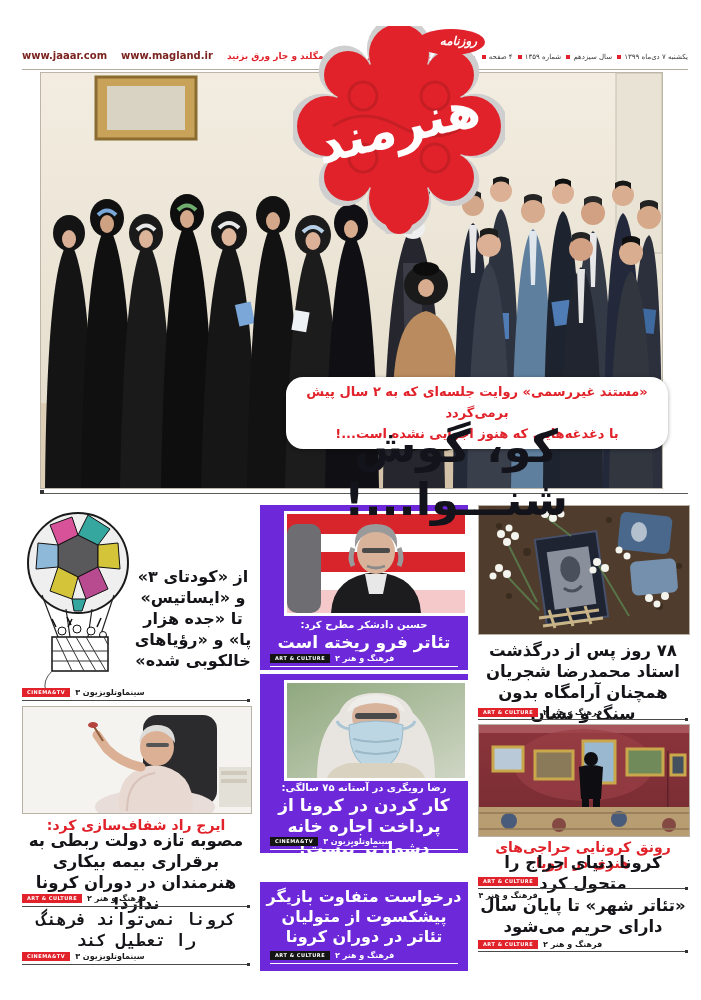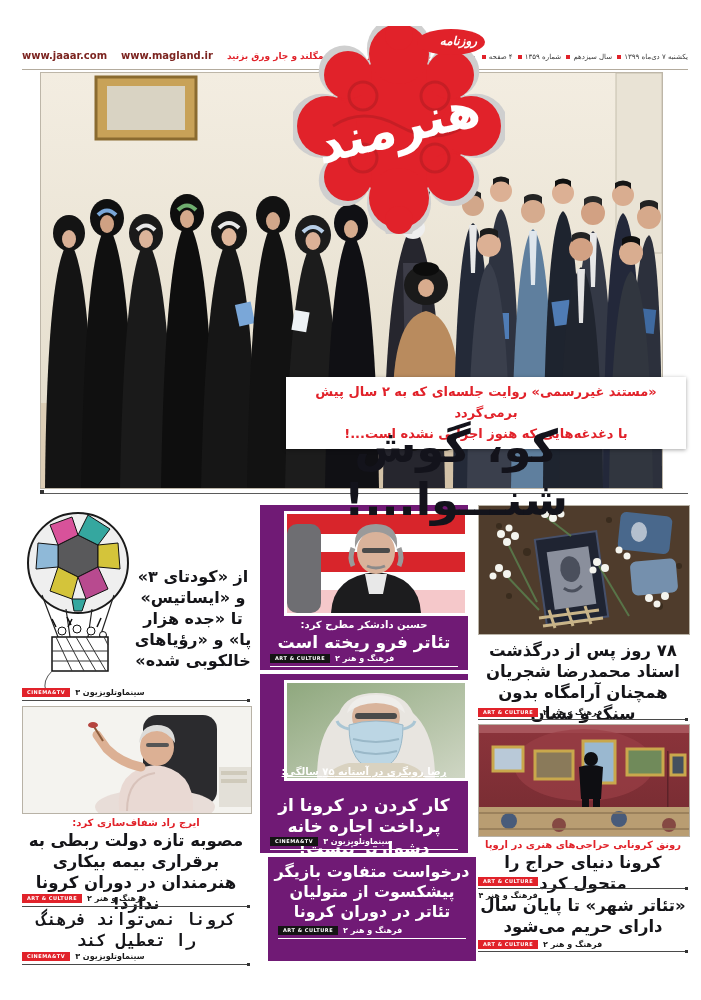--- a/index.html
+++ b/index.html
@@ -21,42 +21,42 @@
   
   .logo{left:293px;top:26px;width:212px;height:208px;z-index:6;}
   .logo svg{position:absolute;left:0;top:0;}
   .logo-sub{position:absolute;right:28px;top:8px;color:#fff;font-size:12px;font-weight:bold;font-style:italic;z-index:2;}
   .logo-title{position:absolute;left:0;right:0;top:72px;text-align:center;color:#fff;font-size:50px;font-weight:900;
               transform:rotate(-14deg) skewX(-6deg);z-index:2;}
 
   
   .lead-photo{left:40px;top:72px;width:621px;height:415px;border:1px solid #bdb6a8;}
   .caption-box{left:286px;top:377px;width:352px;background:#fff;box-shadow:0 1px 4px rgba(0,0,0,.35);
-               padding:5px 24px;z-index:5;text-align:center;}
+               padding:5px 15px;z-index:5;text-align:center;border-radius:17px;}
   .caption-box div{color:#e1222a;font-size:13px;font-weight:900;line-height:1.6;direction:rtl;}
   .lead-headline{left:260px;top:420px;width:392px;text-align:center;color:#13131b;font-size:45px;font-weight:900;
                  direction:rtl;z-index:5;letter-spacing:-1px;}
   .photo-divider{left:40px;top:493px;width:648px;height:1px;background:#5a5a5a;}
   .photo-divider-sq{left:40px;top:490px;width:4px;height:4px;background:#333;}
 
   
-  .kicker-red{color:#e1222a;font-size:10px;font-weight:900;text-align:center;direction:rtl;}
+  .kicker-red{color:#e1222a;font-size:14px;font-weight:900;text-align:center;direction:rtl;}
   .kicker-gray{color:#8c8c8c;font-size:10.5px;font-weight:bold;text-align:center;direction:rtl;line-height:1.5;}
   .headline-bk{color:#151519;font-size:16.5px;font-weight:900;text-align:center;direction:rtl;line-height:1.28;}
   .label-row{display:flex;align-items:center;gap:5px;}
   .tag-box{background:#e1222a;color:#fff;font-size:5px;font-weight:bold;letter-spacing:.5px;
            padding:2px 5px;line-height:1;white-space:nowrap;}
   .tag-box.black{background:#141414;}
   .sec-fa{font-size:8px;font-weight:bold;color:#1a1a1a;white-space:nowrap;}
   .rule{height:1px;background:#4a4a4a;}
   .rule .end{position:absolute;right:0;top:-1px;width:3px;height:3px;background:#333;}
   .photo-frame{border:1px solid #b8b2a6;background:#eee;}
 
   
-  .panel{left:260px;width:208px;background:#701a75;}
+  .panel{left:260px;width:208px;background:#6d28d9;}
   .panel .p-photo{position:absolute;left:24px;top:6px;width:178px;border:3px solid #fff;background:#ddd;}
   .panel .p-kicker{position:absolute;left:6px;right:6px;color:#fff;font-size:10px;font-weight:bold;
                    text-align:center;direction:rtl;}
   .panel .p-headline{position:absolute;left:4px;right:4px;color:#fff;font-size:17px;font-weight:900;
                      text-align:center;direction:rtl;line-height:1.26;}
   .panel .label-row{position:absolute;left:10px;}
   .panel .sec-fa{color:#fff;}
   .panel .p-rule{position:absolute;left:10px;width:188px;height:1px;background:#fff;}
 </style>
 </head>
@@ -381,30 +381,30 @@
       <rect width="178" height="95" fill="url(#grn)"></rect>
       <path d="M30 95 Q30 50 52 30 Q60 10 89 10 Q118 10 126 30 Q148 50 148 95 Z" fill="#e8e5e0"></path>
       <ellipse cx="89" cy="34" rx="24" ry="20" fill="#d9b49c"></ellipse>
       <path d="M60 30 Q64 12 89 12 Q114 12 118 30 Q106 20 89 20 Q72 20 60 30 Z" fill="#efedea"></path>
       <rect x="68" y="30" width="42" height="6" rx="3" fill="#4a4a4a"></rect>
       <path d="M62 42 Q62 84 89 86 Q116 84 116 42 Q104 38 89 38 Q74 38 62 42 Z" fill="#bcd6e4" stroke="#9ab8c8"></path>
       <path d="M66 56 Q89 62 112 56 M68 68 Q89 74 110 68" stroke="#9ab8c8" stroke-width="2" fill="none"></path>
       <path d="M62 46 Q52 44 50 38 M116 46 Q126 44 128 38" stroke="#aac6d4" stroke-width="3" fill="none"></path>
       <path d="M40 95 Q44 84 62 80 L116 80 Q134 84 138 95 Z" fill="#d9d2c0"></path>
     </svg>
-    <div class="p-kicker" style="top:92px;text-decoration:underline;">رضا رویگری در آستانه ۷۵ سالگی:</div>
+    <div class="p-kicker" style="top:108px;">رضا رویگری در آستانه ۷۵ سالگی:</div>
     <div class="p-headline" style="top:121px;">کار کردن در کرونا از پرداخت اجاره خانه دشوارتر نیست!</div>
     <div class="label-row" style="top:163px;">
       <span class="tag-box black">CINEMA&amp;TV</span>
       <span class="sec-fa">سینماوتلویزیون ۳</span>
     </div>
     <div class="p-rule" style="top:175px;"></div>
   </div>
 
-  <div class="abs panel" style="top:857px;height:104px;margin-left:8px;">
+  <div class="abs panel" style="top:882px;height:89px;">
     <div class="p-headline" style="top:5px;font-size:16px;">درخواست متفاوت بازیگر پیشکسوت از متولیان تئاتر در دوران کرونا</div>
     <div class="label-row" style="top:69px;">
       <span class="tag-box black">ART &amp; CULTURE</span>
       <span class="sec-fa">فرهنگ و هنر ۲</span>
     </div>
     <div class="p-rule" style="top:81px;"></div>
   </div>
 
   <svg class="abs photo-frame" style="left:478px;top:505px;" width="210" height="128" viewBox="0 0 210 128">
     <rect width="210" height="128" fill="#4f3c2c"></rect>

